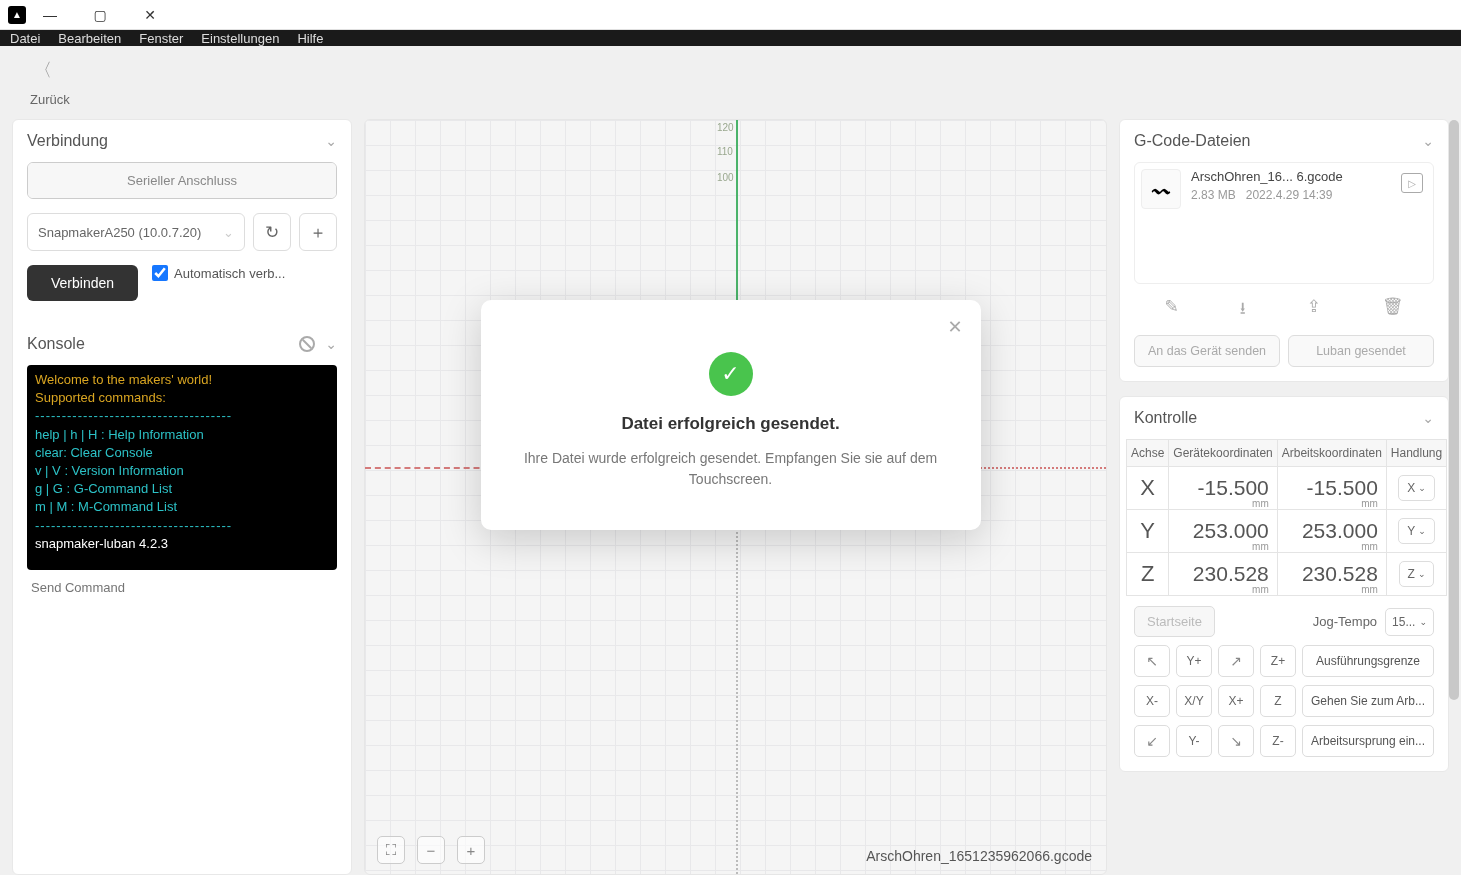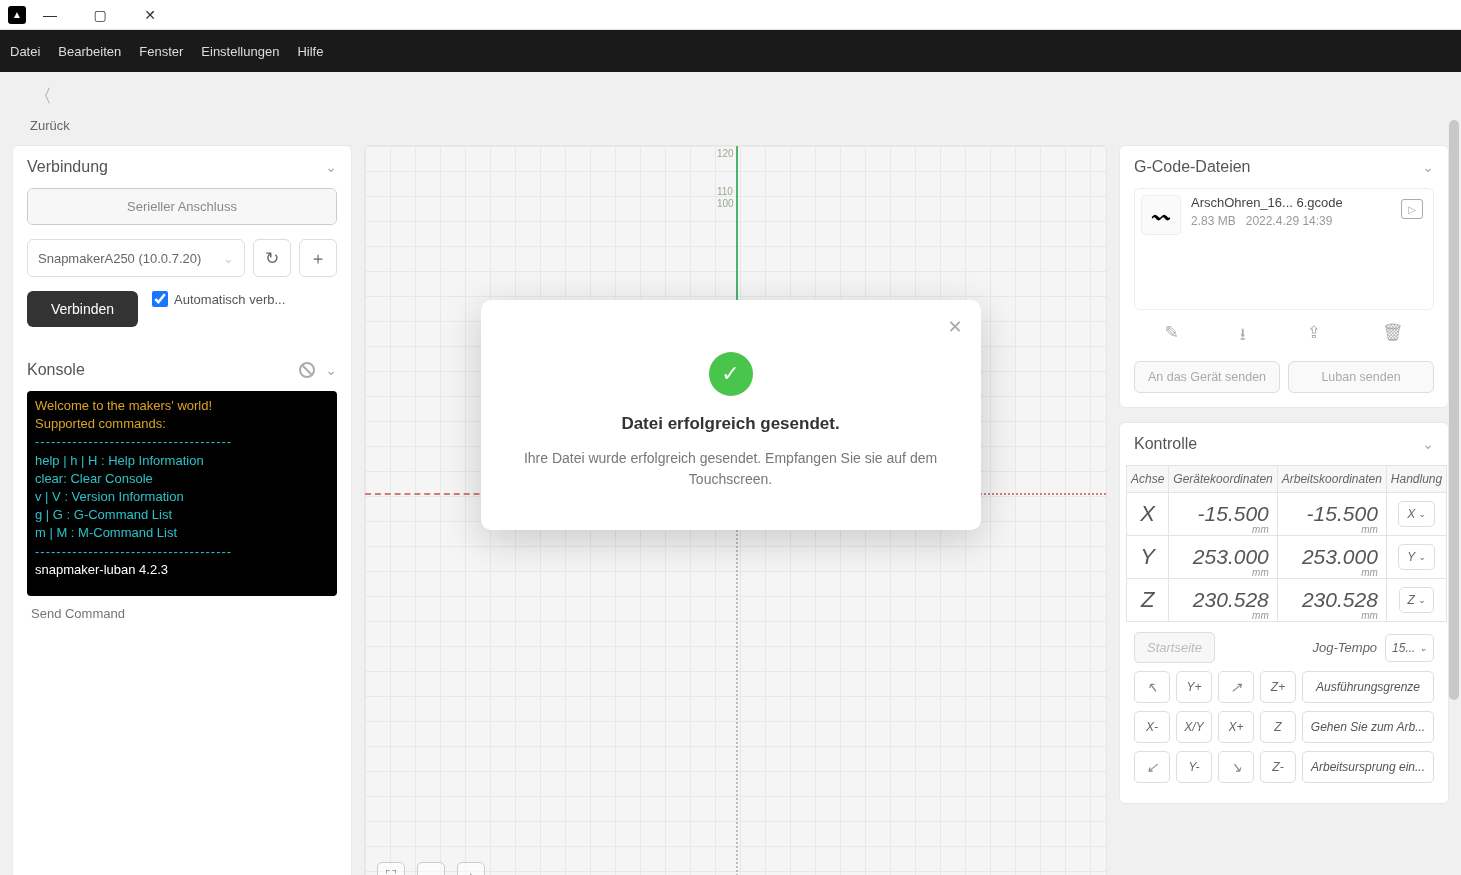--- a/index.html
+++ b/index.html
@@ -4,21 +4,21 @@
 <style>
 * { box-sizing: border-box; margin: 0; padding: 0; font-family: -apple-system, "Segoe UI", sans-serif; }
 body { width: 1461px; height: 875px; background: #f0f0f0; overflow: hidden; position: relative; }
 
 .titlebar { height: 30px; background: #fff; display: flex; align-items: center; padding: 0 8px; border-bottom: 1px solid #e0e0e0; }
 .titlebar .icon { width: 18px; height: 18px; background: #000; border-radius: 3px; margin-right: 8px; display: flex; align-items: center; justify-content: center; color: #fff; font-size: 10px; }
 .titlebar .title { font-size: 12px; color: #333; flex: 1; }
 .winbtns { display: flex; gap: 18px; margin-right: 6px; }
 .winbtn { width: 32px; height: 30px; display: flex; align-items: center; justify-content: center; font-size: 14px; color: #333; cursor: pointer; }
 
-.menubar { height: 42px; background: #1a1a1a; display: flex; align-items: center; padding: 0 10px; gap: 18px; color: #ddd; font-size: 13px; }
+.menubar { height: 16px; background: #1a1a1a; display: flex; align-items: center; padding: 0 10px; gap: 18px; color: #ddd; font-size: 13px; }
 .menubar span { cursor: pointer; }
 
 .backbar { padding: 8px 20px 0 30px; }
 .backbtn { display: inline-flex; flex-direction: column; align-items: flex-start; cursor: pointer; color: #666; }
 .backbtn .chev { font-size: 18px; color: #999; padding: 4px; }
 .backbtn .txt { font-size: 13px; margin-top: 6px; }
 
 .main { display: flex; padding: 12px 12px 12px 12px; gap: 12px; height: 780px; }
 
 .panel { background: #fff; border-radius: 6px; border: 1px solid #e8e8e8; }
@@ -64,21 +64,21 @@
 .filecard { border: 1px solid #eee; border-radius: 6px; padding: 6px; display: flex; gap: 10px; align-items: flex-start; height: 122px; }
 .thumb { width: 40px; height: 40px; background: #fafafa; border: 1px solid #eee; border-radius: 4px; display: flex; align-items: center; justify-content: center; font-size: 18px; }
 .fileinfo { flex: 1; font-size: 13px; color: #444; }
 .fileinfo .meta { font-size: 12px; color: #999; margin-top: 4px; display: flex; gap: 10px; }
 .playico { width: 22px; height: 20px; border: 1.5px solid #aaa; border-radius: 3px; display: flex; align-items: center; justify-content: center; font-size: 10px; color: #aaa; cursor: pointer; margin: 4px; }
 .iconrow { display: flex; justify-content: space-around; padding: 12px 0 10px; color: #aaa; font-size: 17px; }
 .iconrow span { cursor: pointer; }
 .btnrow2 { display: flex; gap: 8px; }
 .softbtn { flex: 1; border: 1px solid #ddd; border-radius: 6px; padding: 8px 4px; font-size: 12.5px; color: #aaa; background: #f9f9f9; text-align: center; cursor: pointer; }
 
-.kontrolle-body { padding: 0 6px 20px; font-style: italic; }
+.kontrolle-body { padding: 0 6px 14px; }
 .tbl { width: 100%; border-collapse: collapse; font-size: 12px; }
 .tbl th { border: 1px solid #e4e4e4; padding: 6px 4px; font-weight: 400; color: #666; background: #f7f7f7; }
 .tbl td { border: 1px solid #e4e4e4; padding: 8px 6px; text-align: center; }
 .axislbl { font-size: 22px; color: #555; }
 .coord { font-size: 21px; color: #555; text-align: right !important; padding-right: 8px !important; white-space: nowrap; position: relative; }
 .coord .unit { font-size: 10px; color: #999; position: absolute; right: 8px; bottom: 0px; }
 .actcell { }
 .actbtn { border: 1px solid #ddd; border-radius: 5px; padding: 5px 8px; font-size: 12px; color: #666; cursor: pointer; background: #fff; display: inline-flex; align-items: center; gap: 3px; }
 
 .krow { display: flex; align-items: center; gap: 8px; margin-top: 10px; padding: 0 8px; }
@@ -180,21 +180,21 @@
     </div>
   </div>
 
   <div class="center">
     <div class="grid"></div>
     <div class="yaxis"></div>
     <div class="xaxis-l"></div>
     <div class="xaxis-r"></div>
     <div class="yaxis2"></div>
     <div class="ticks" style="top:2px">120</div>
-    <div class="ticks" style="top:40px">110</div>
+    <div class="ticks" style="top:26px">110</div>
     <div class="ticks" style="top:52px">100</div>
     <div class="viewbtns">
       <div class="viewbtn">⛶</div>
       <div class="viewbtn">−</div>
       <div class="viewbtn">+</div>
     </div>
     <div class="filename">ArschOhren_1651235962066.gcode</div>
   </div>
 
   <div class="right">
@@ -216,21 +216,21 @@
           <div class="playico">▷</div>
         </div>
         <div class="iconrow">
           <span>✎</span>
           <span>⭳</span>
           <span>⇪</span>
           <span>🗑</span>
         </div>
         <div class="btnrow2">
           <div class="softbtn">An das Gerät senden</div>
-          <div class="softbtn">Luban senden</div>
+          <div class="softbtn">Luban gesendet</div>
         </div>
       </div>
     </div>
 
     <div class="panel">
       <div class="panel-head">
         <span class="title">Kontrolle</span>
         <span class="chevdown">⌄</span>
       </div>
       <div class="kontrolle-body">

